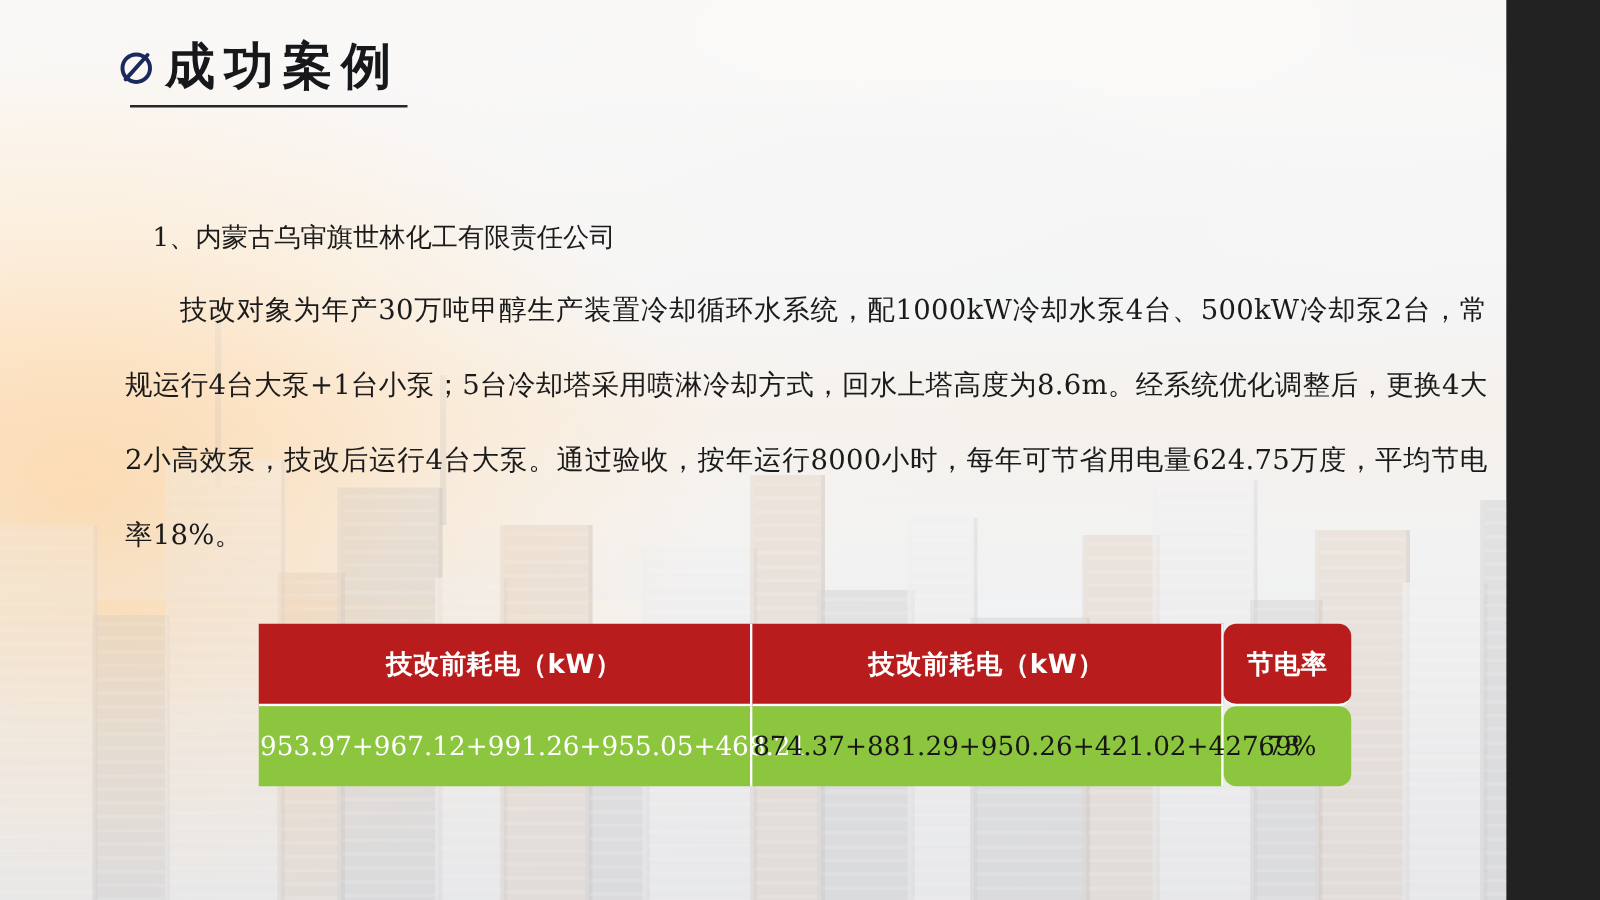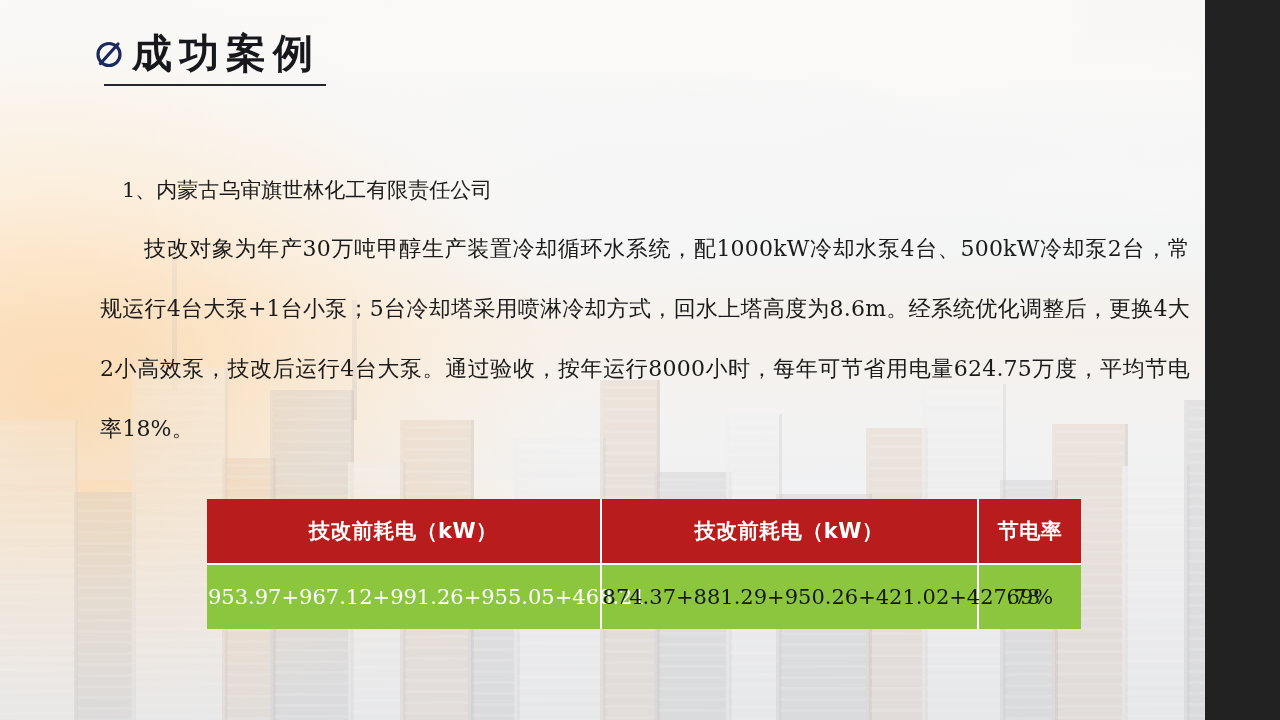--- a/index.html
+++ b/index.html
@@ -161,21 +161,21 @@
     border-spacing: 0;
     width: 100%;
     table-layout: fixed;
   }
   table.cmp th, table.cmp td {
     border-right: 2px solid #ffffff;
     border-bottom: 2px solid #ffffff;
     text-align: center;
     vertical-align: middle;
   }
-  table.cmp th:last-child, table.cmp td:last-child { border-right: none; }
+  table.cmp th:last-child, table.cmp td:last-child { border-right: none; border-radius: 10px; }
   table.cmp tr:last-child td { border-bottom: none; }
   table.cmp th {
     background: #b91c1c;
     color: #ffffff;
     height: 62px;
     font-family: "DejaVu Sans", "Liberation Sans", sans-serif;
     font-size: 21px;
     font-weight: bold;
     letter-spacing: 0.5px;
   }

